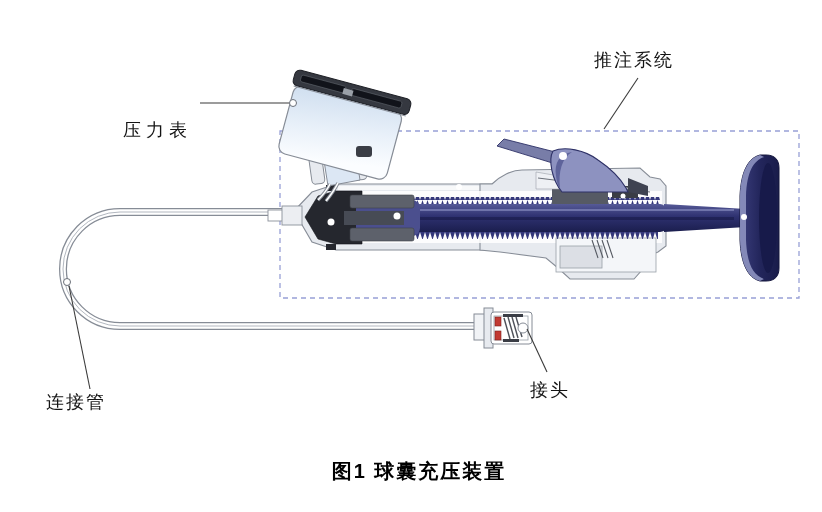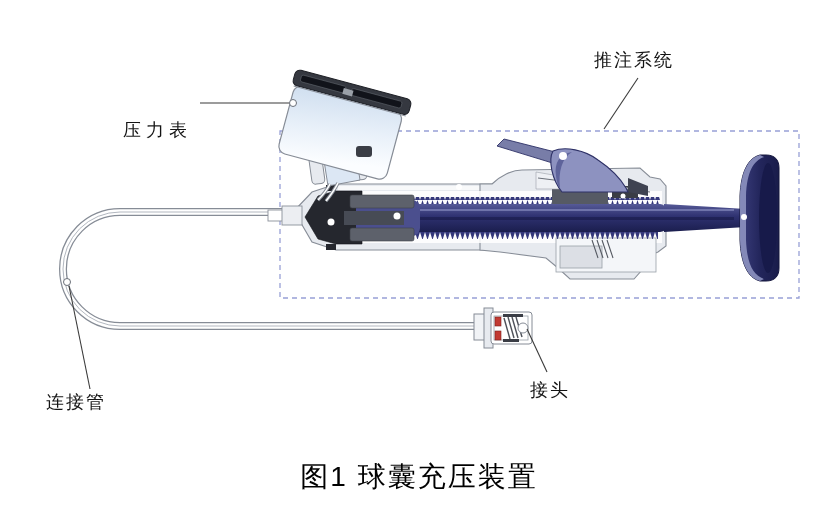--- a/index.html
+++ b/index.html
@@ -11,21 +11,21 @@
   .callout{
     position:absolute;color:#141414;font-size:18px;line-height:1.15;
     letter-spacing:3px;white-space:nowrap;
   }
   .lbl-gauge{left:123px;top:92px;letter-spacing:5px;margin-top:28px;}
   .lbl-inject{left:594px;top:50px;letter-spacing:2px;}
   .lbl-tube{left:46px;top:392px;letter-spacing:2px;}
   .lbl-conn{left:530px;top:380px;letter-spacing:2px;}
   .caption{
     position:absolute;left:419px;top:458px;transform:translateX(-50%);
-    font-size:28px;font-weight:normal;color:#000;letter-spacing:2px;white-space:nowrap;
+    font-size:20px;font-weight:bold;color:#000;letter-spacing:2px;white-space:nowrap;
   }
 </style>
 </head>
 <body>
 
 <div id="stage">
 
   <svg id="drawing" width="822" height="512" viewBox="0 0 822 512">
     <defs>
       <linearGradient id="rodGrad" x1="0" y1="0" x2="0" y2="1">

